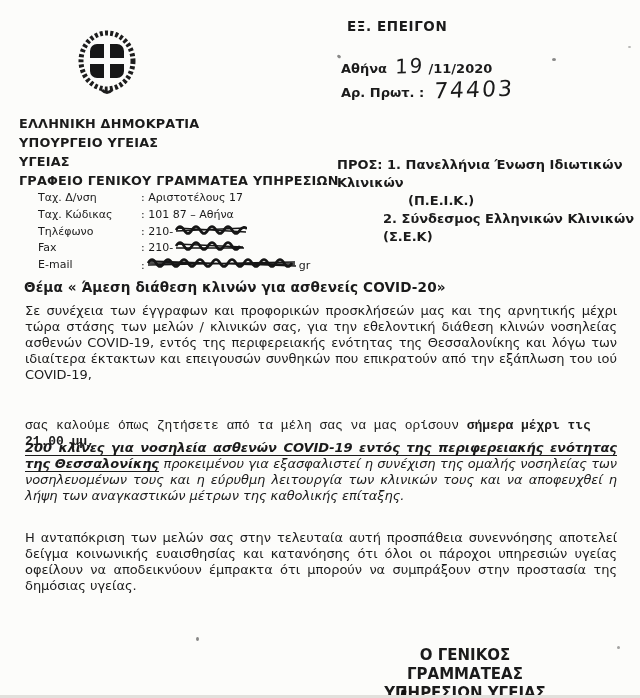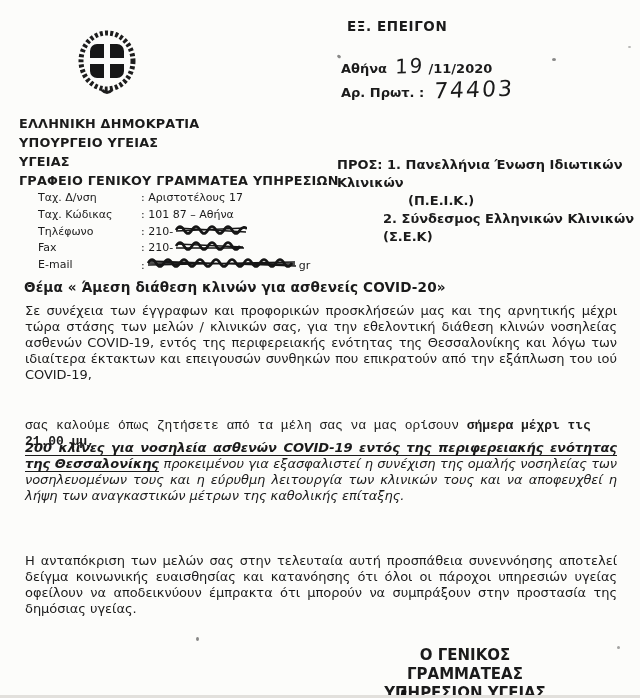--- a/index.html
+++ b/index.html
@@ -44,21 +44,21 @@
   
   #subject{left:24px;top:279px;font-size:13.6px;font-weight:bold;letter-spacing:.1px;}
   .para{
     left:25px;width:592px;
     font-size:13px;line-height:16px;
     text-align:justify;letter-spacing:-.05px;
   }
   #p1{top:303px;}
   #p2{top:418px;text-align:left;font-family:Liberation Mono, monospace;}
   #p3{top:440px;font-style:italic;}
-  #p4{top:553px;}
+  #p4{top:530px;}
   .u{text-decoration:underline;text-underline-offset:3px;}
   
   #signature{left:370px;top:646px;width:190px;text-align:center;font-size:15px;font-weight:bold;line-height:19px;}
   #sig-tip{left:401px;top:690px;width:5px;height:8px;background:#111;transform:rotate(8deg);border-radius:1px;}
   
   .speck{background:#4a4a4a;border-radius:50%;opacity:.65;}
   #speck1{left:552px;top:58px;width:4px;height:3px;}
   #speck2{left:628px;top:46px;width:3px;height:2px;opacity:.4;}
   #speck3{left:337px;top:55px;width:4px;height:3px;transform:rotate(40deg);}
   #speck4{left:196px;top:637px;width:3px;height:4px;}

